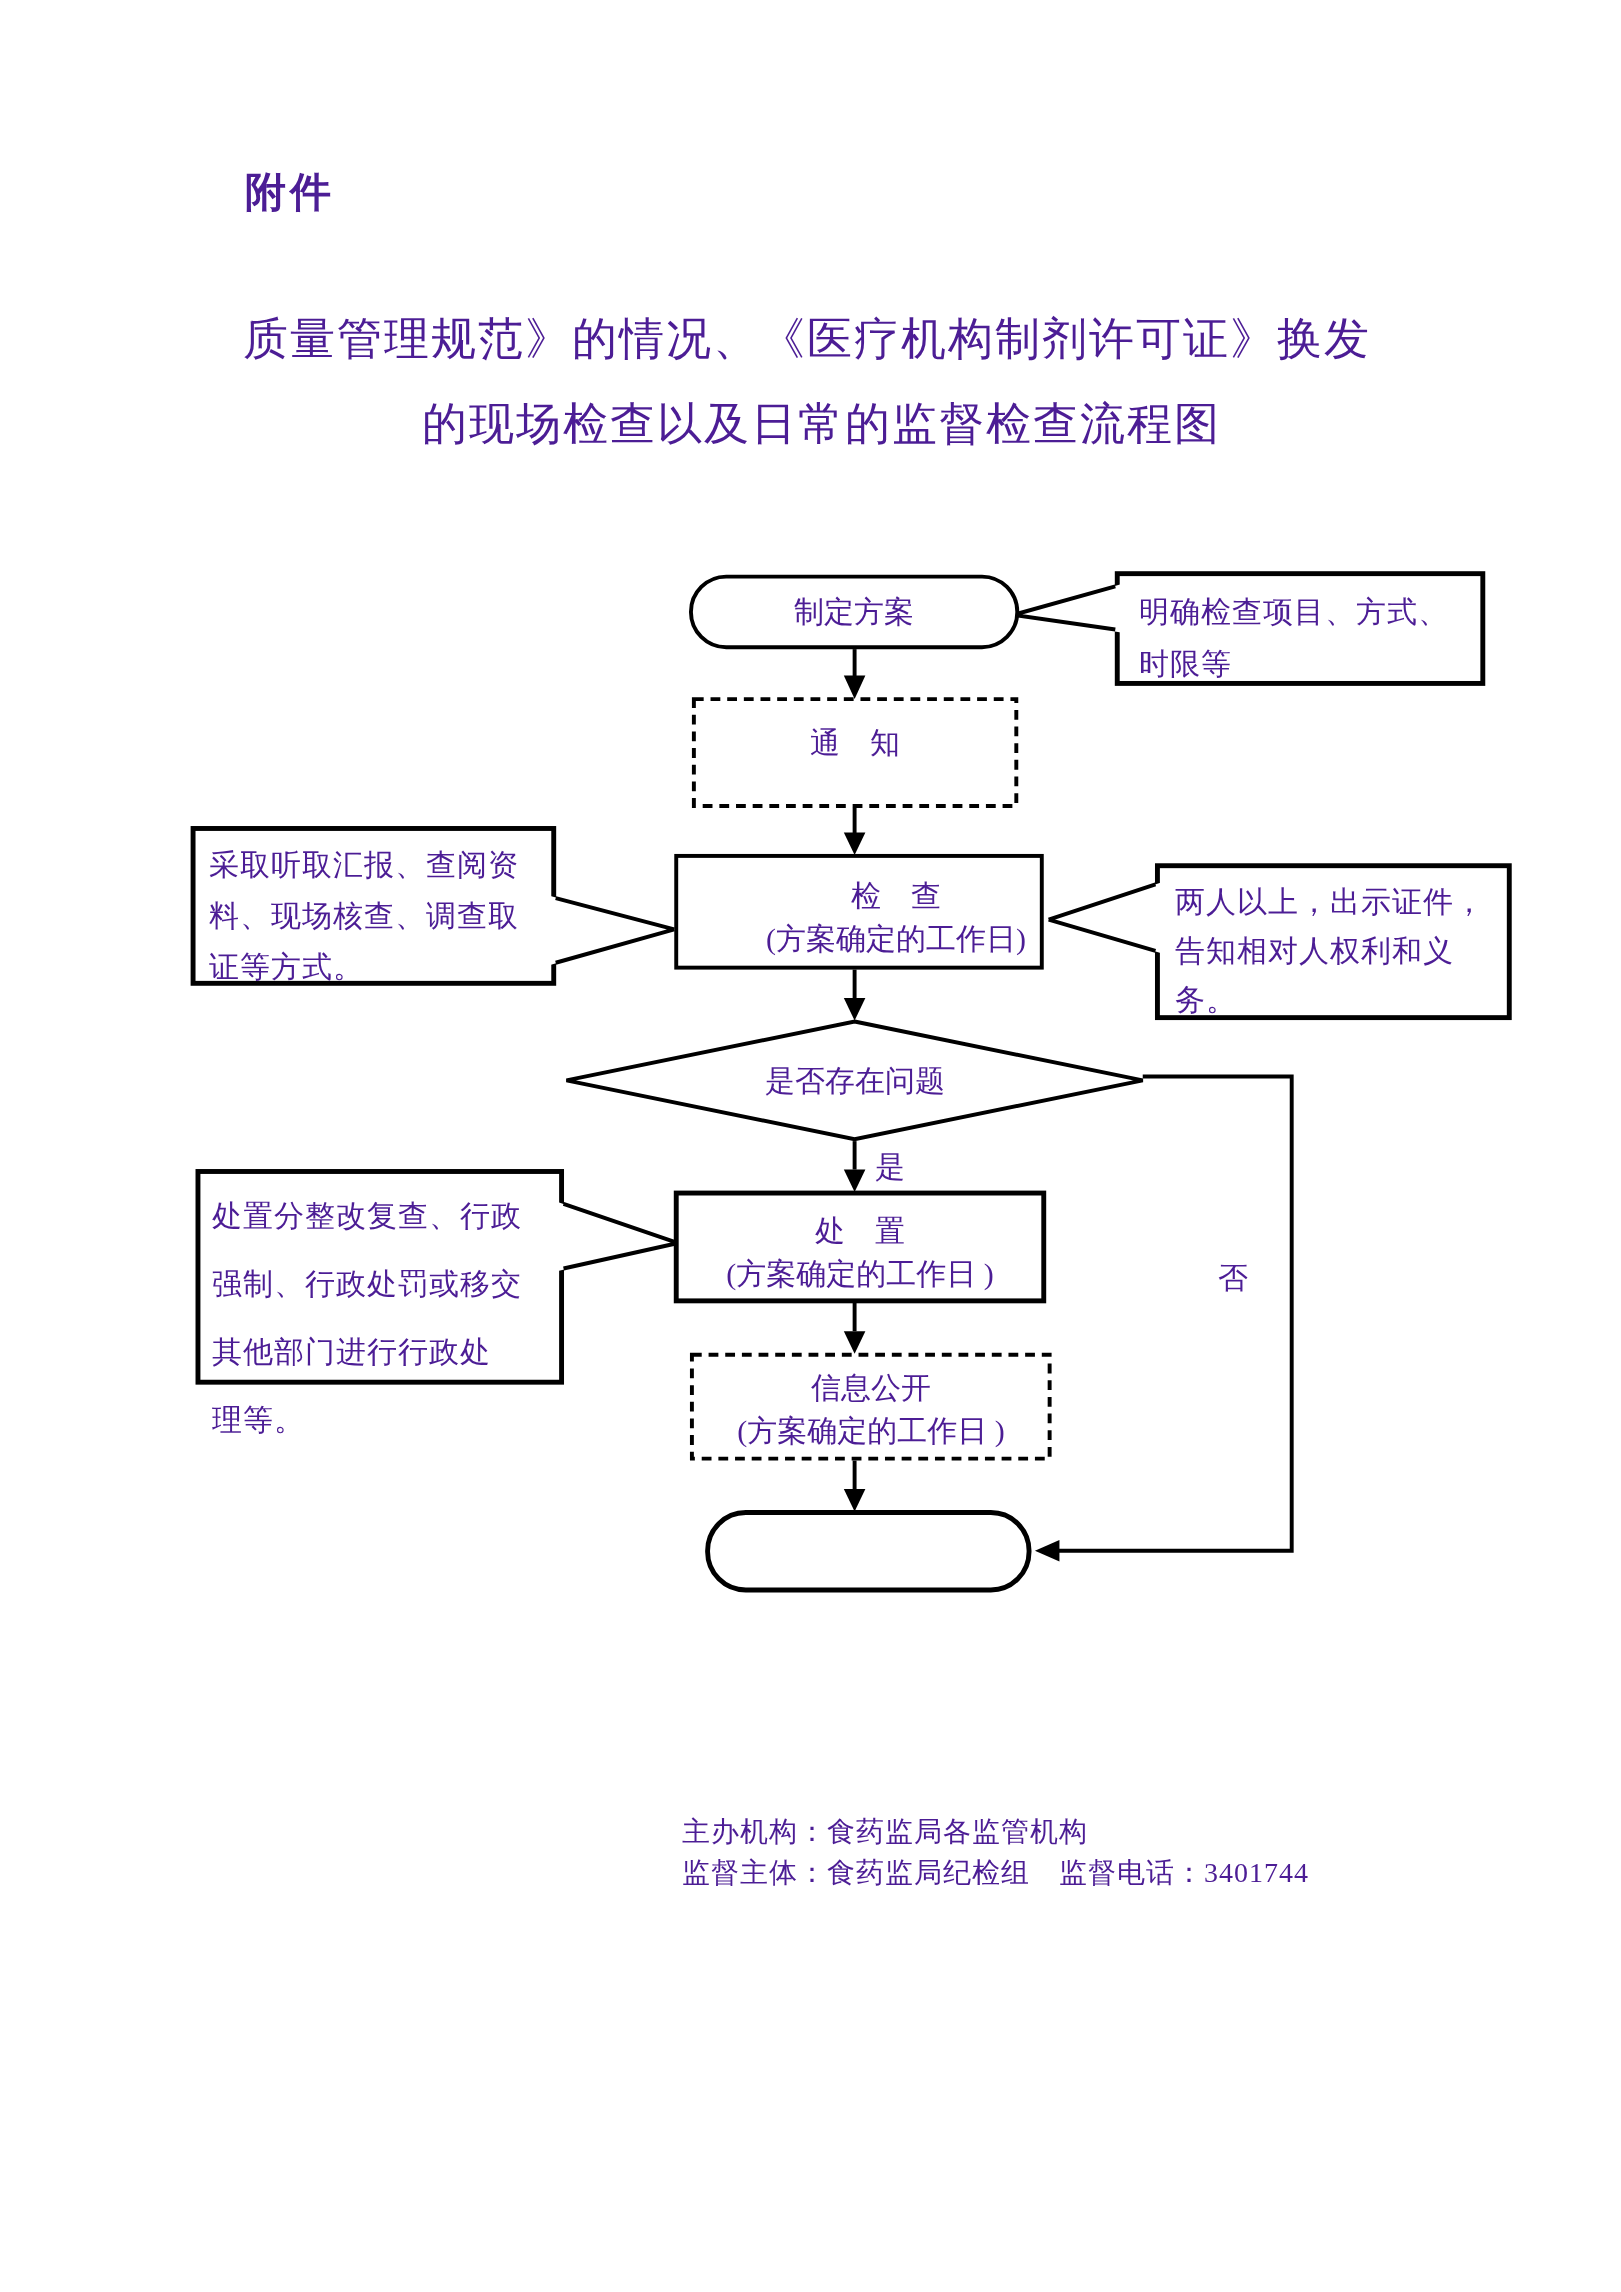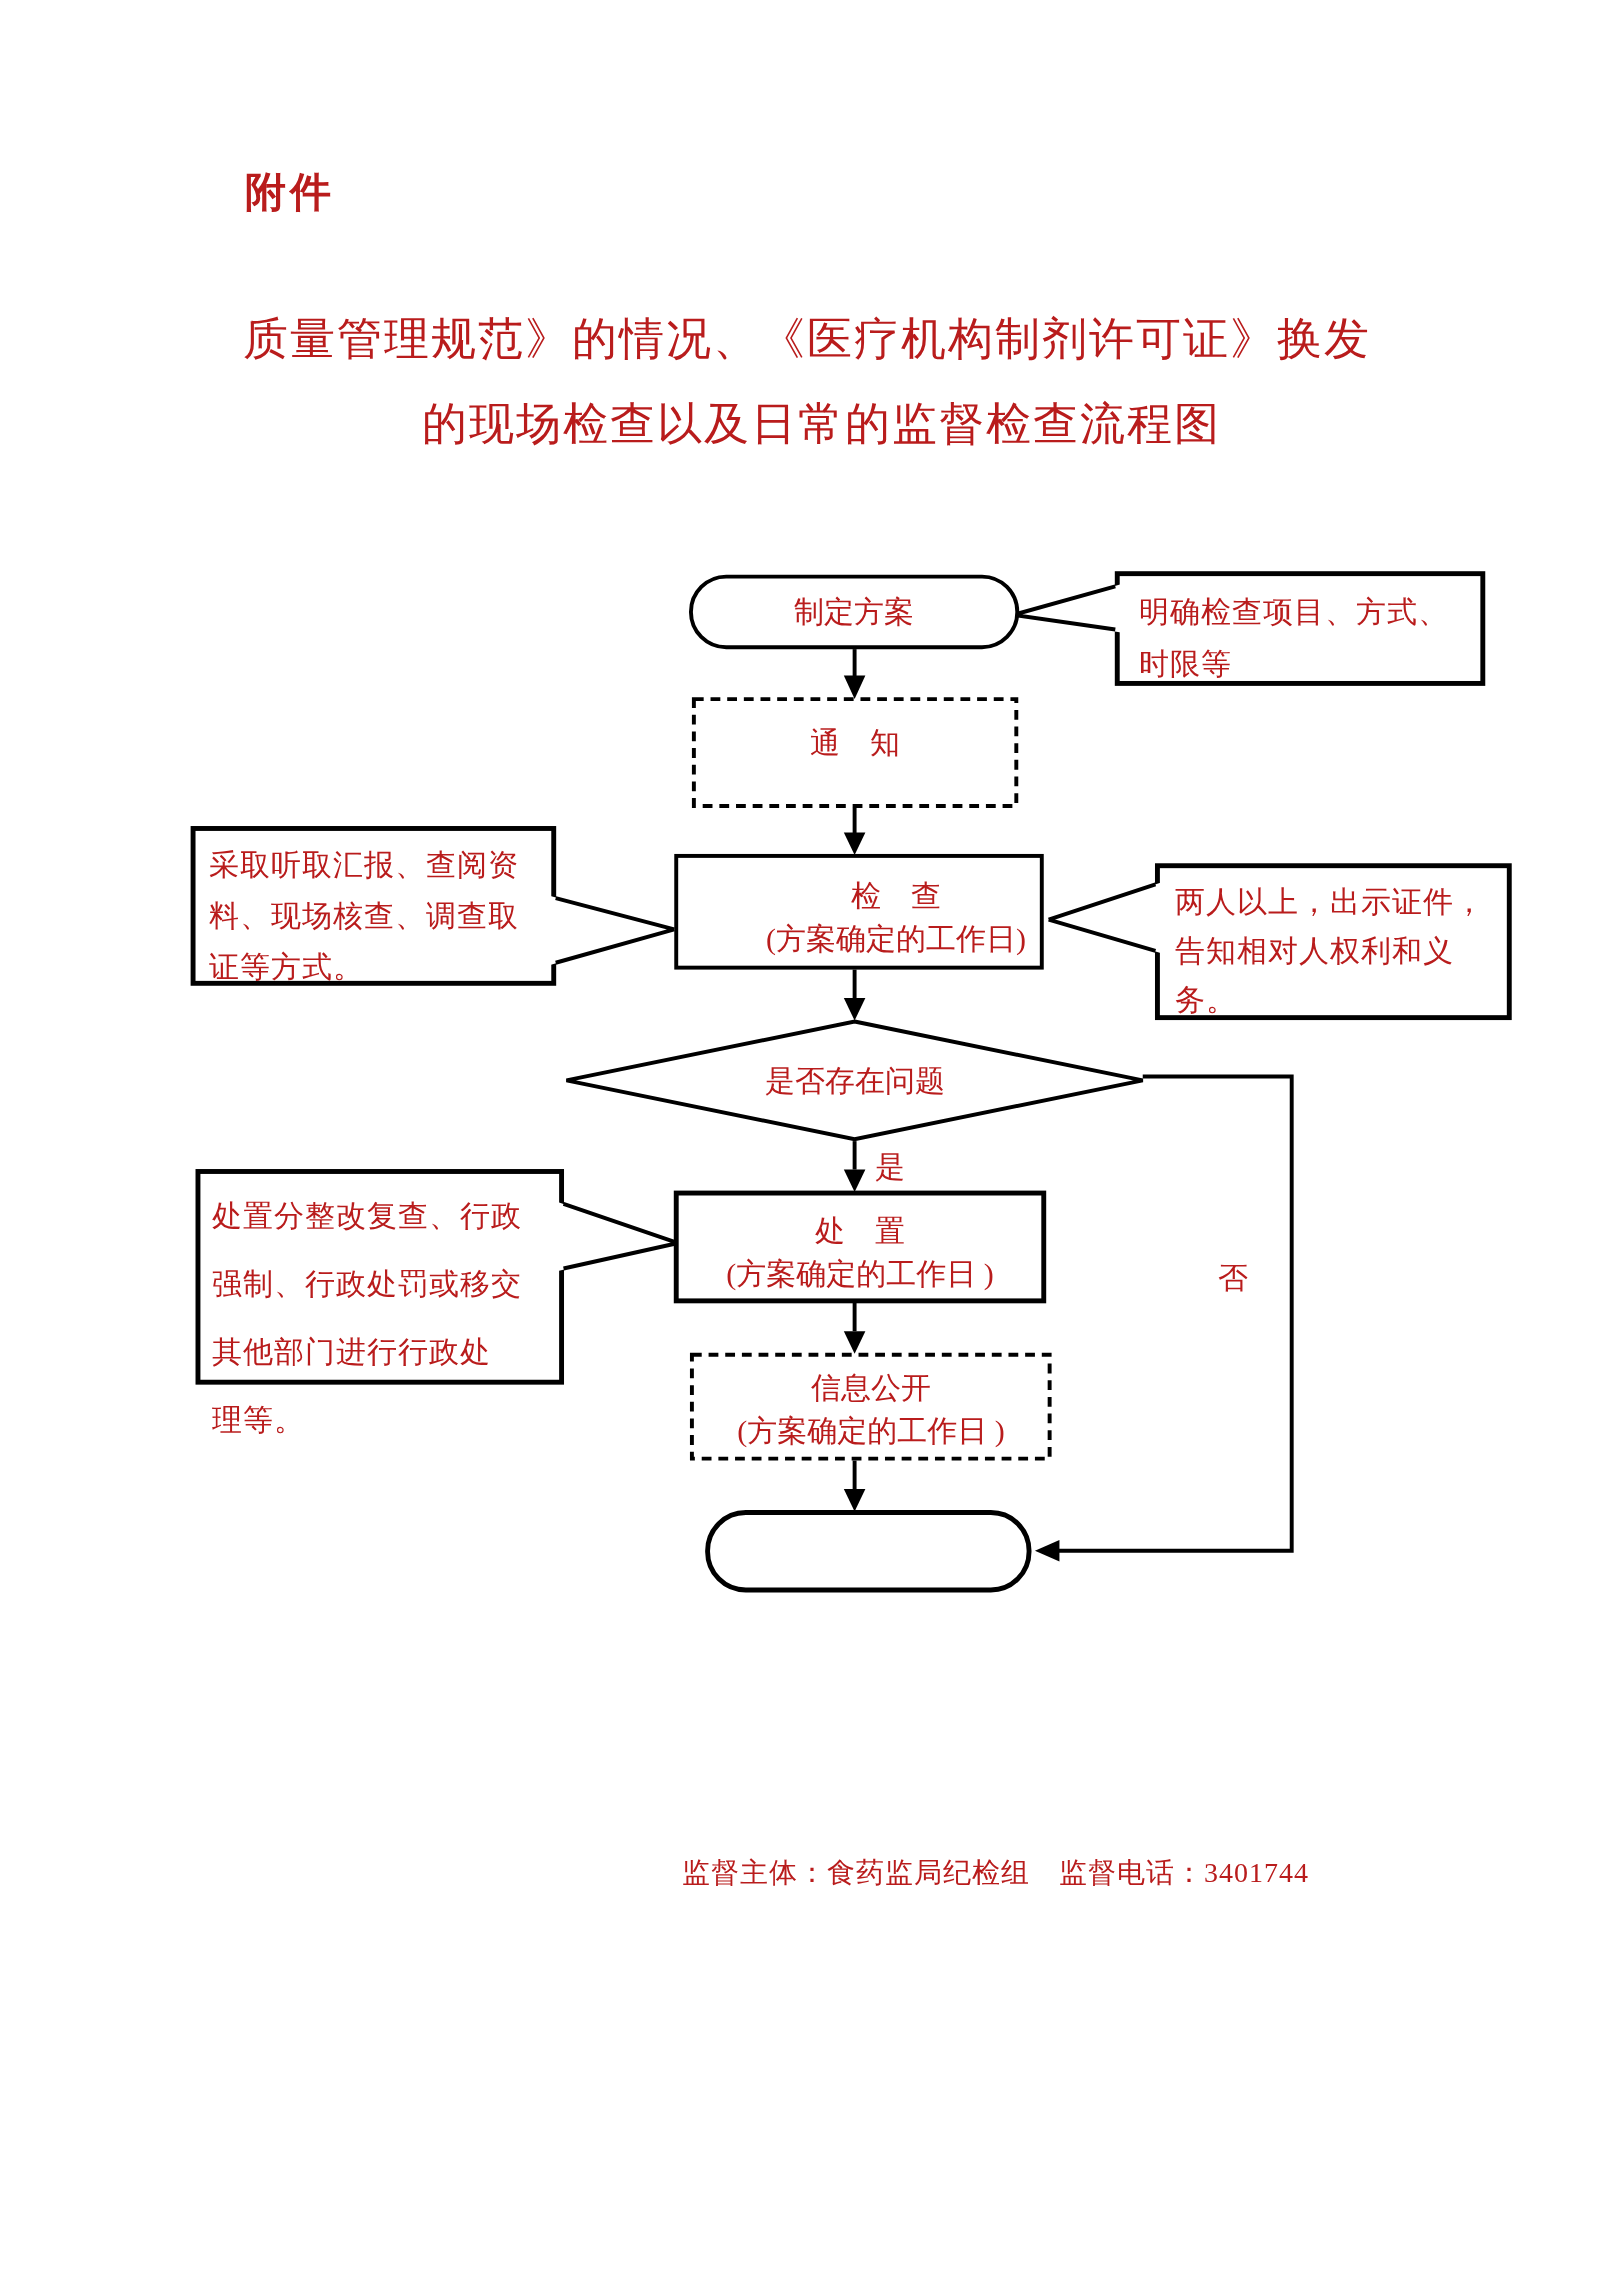--- a/index.html
+++ b/index.html
@@ -1,21 +1,21 @@
 <!DOCTYPE html>
 <html><head>
 <meta charset="utf-8">
 <style>
   html,body{margin:0;padding:0;background:#888;}
   .page{
     position:relative;
     width:1621px;height:2293px;
     background:#ffffff;
     font-family:"Liberation Serif","DejaVu Serif",serif;
-    color:#b91c1c;
+    color:#4c1d95;
     overflow:hidden;
   }
   .abs{position:absolute;}
   .attach{
     left:245px;top:165px;
     font-size:41px;font-weight:bold;letter-spacing:3.9px;
   }
   .title-line{font-size:45px;letter-spacing:2px;white-space:nowrap;}
   .t1{left:243px;top:237px;}
   .t2{left:243px;top:309px;}
@@ -121,16 +121,17 @@
 料、现场核查、调查取
 证等方式。</div>
   <div class="abs callout-text" style="left:1175px;top:877px;width:328px;line-height:49px;">两人以上，出示证件，
 告知相对人权利和义
 务。</div>
   <div class="abs callout-text" style="left:212px;top:1182px;width:343px;line-height:68px;">处置分整改复查、行政
 强制、行政处罚或移交
 其他部门进行行政处
 理等。</div>
 
+  <div class="abs footer-line" style="left:682px;top:1813px;">主办机构：食药监局各监管机构</div>
   <div class="abs footer-line" style="left:682px;top:1854px;">监督主体：食药监局纪检组　监督电话：3401744</div>
 
 </div>
 
 
 </body></html>

